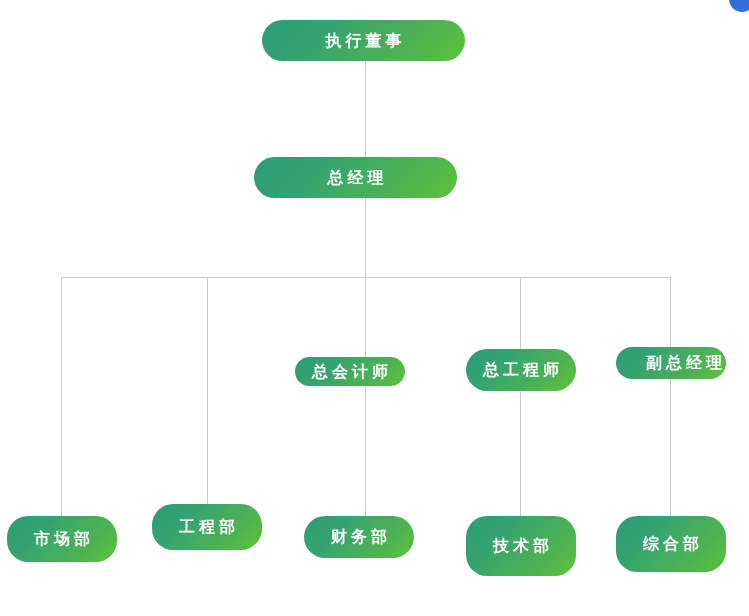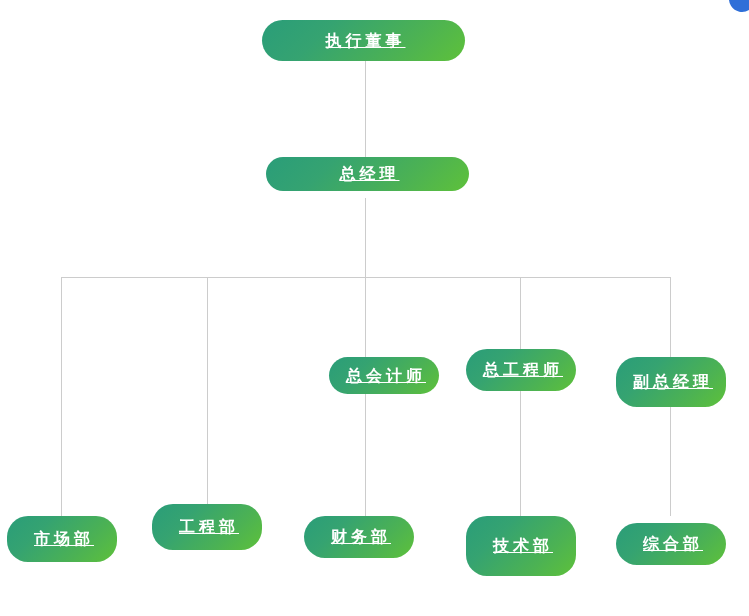--- a/index.html
+++ b/index.html
@@ -40,21 +40,20 @@
     border-radius: 21px;
     background: linear-gradient(135deg, #2a9d79 0%, #35a371 30%, #4cb253 70%, #5ec13a 100%);
     color: #ffffff;
     font-weight: bold;
     font-size: 16px;
     letter-spacing: 4px;
     text-indent: 4px;
     white-space: nowrap;
     line-height: 1;
     user-select: none;
-    text-decoration: underline;
   }
   .node-label {
     display: block;
   }
 
   
   #corner-artifact {
     position: absolute;
     z-index: 5;
     top: -14px;
@@ -79,44 +78,44 @@
       <div class="conn conn-v" style="left: 365px; top: 277px; height: 239px;"></div>
       <div class="conn conn-v" style="left: 520px; top: 277px; height: 239px;"></div>
       <div class="conn conn-v" style="left: 670px; top: 277px; height: 239px;"></div>
       <div class="conn conn-h" style="left: 61px; top: 277px; width: 610px;"></div>
     </div>
 
   <div id="node-layer">
       <div class="node" style="left: 262px; top: 20px; width: 203px; height: 41px;">
         <span class="node-label">执行董事</span>
       </div>
-      <div class="node" style="left: 266px; top: 157px; width: 203px; height: 34px;">
+      <div class="node" style="left: 254px; top: 157px; width: 203px; height: 41px;">
         <span class="node-label">总经理</span>
       </div>
-      <div class="node" style="left: 329px; top: 357px; width: 110px; height: 37px;">
+      <div class="node" style="left: 295px; top: 357px; width: 110px; height: 29px;">
         <span class="node-label">总会计师</span>
       </div>
       <div class="node" style="left: 466px; top: 349px; width: 110px; height: 42px;">
         <span class="node-label">总工程师</span>
       </div>
-      <div class="node" style="left: 616px; top: 357px; width: 110px; height: 50px;">
+      <div class="node" style="left: 616px; top: 347px; width: 110px; height: 32px; justify-content: flex-end;">
         <span class="node-label">副总经理</span>
       </div>
       <div class="node" style="left: 7px; top: 516px; width: 110px; height: 46px;">
         <span class="node-label">市场部</span>
       </div>
       <div class="node" style="left: 152px; top: 504px; width: 110px; height: 46px;">
         <span class="node-label">工程部</span>
       </div>
       <div class="node" style="left: 304px; top: 516px; width: 110px; height: 42px;">
         <span class="node-label">财务部</span>
       </div>
       <div class="node" style="left: 466px; top: 516px; width: 110px; height: 60px;">
         <span class="node-label">技术部</span>
       </div>
-      <div class="node" style="left: 616px; top: 516px; width: 110px; height: 42px; margin-top: 7px;">
+      <div class="node" style="left: 616px; top: 516px; width: 110px; height: 56px;">
         <span class="node-label">综合部</span>
       </div>
     </div>
 
   <div id="corner-artifact"></div>
 
 </div>
 
 </body></html>

